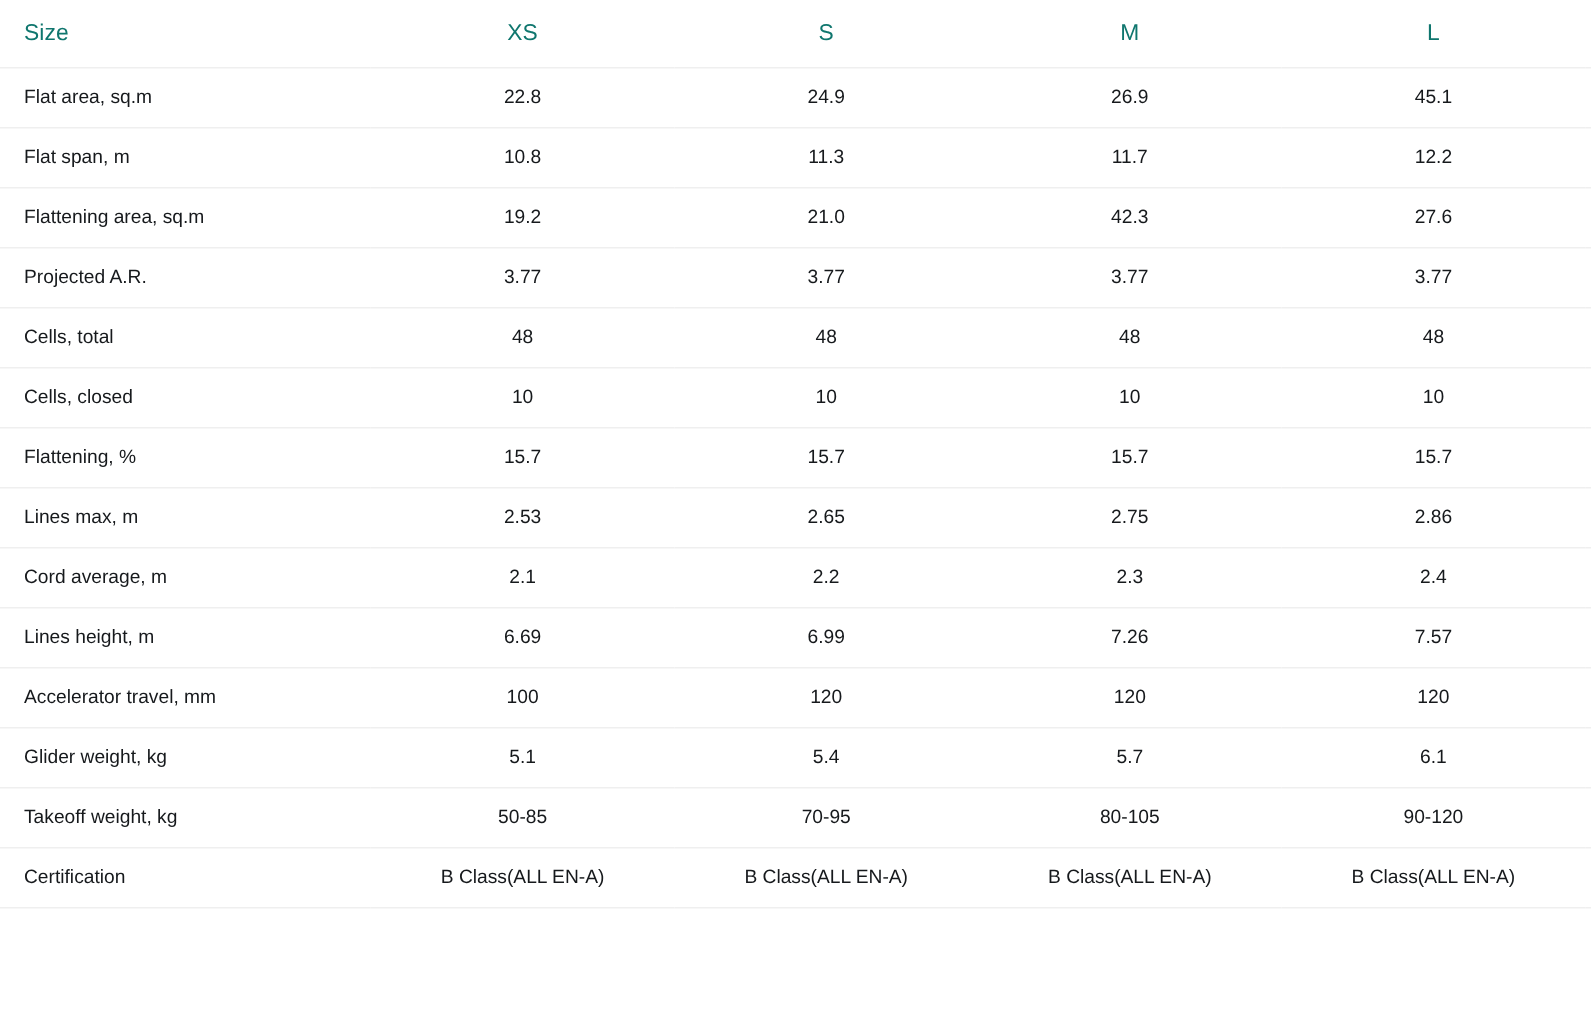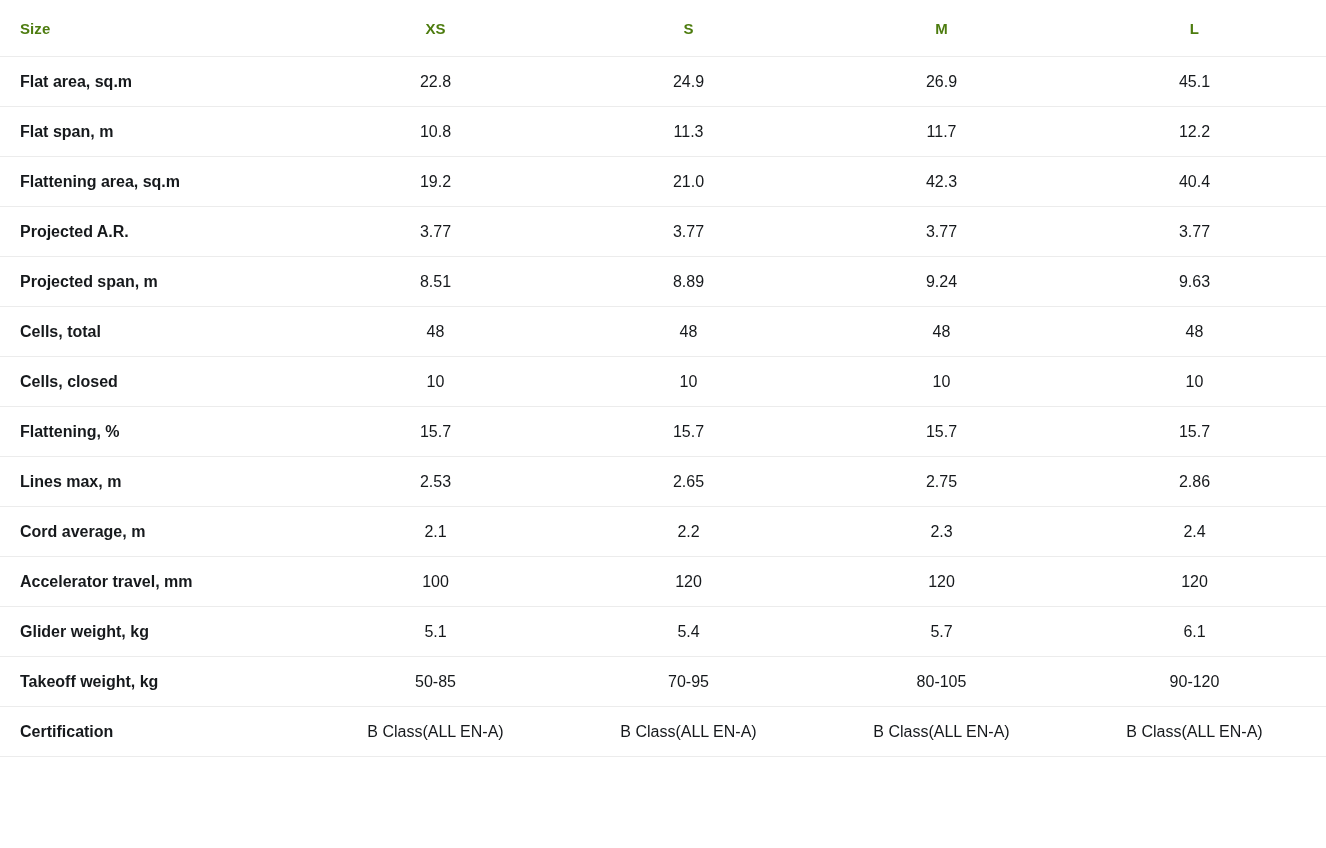--- a/index.html
+++ b/index.html
@@ -26,23 +26,23 @@
     border-collapse: collapse;
     table-layout: fixed;
     font-size: 16px;
   }
 
   table.spec-table col.col-label  { width: 309px; }
   table.spec-table col.col-value  { width: 253px; }
   table.spec-table col.col-tail   { width: 5px; }
 
   thead th {
-    font-size: 15px;
-    font-weight: bold;
-    color: #4d7c0f;
+    font-size: 19px;
+    font-weight: normal;
+    color: #0f766e;
     padding: 0;
     height: 56px;
     vertical-align: middle;
     border: none;
     background: #ffffff;
     letter-spacing: 0.1px;
   }
 
   thead th.h-label {
     text-align: left;
@@ -69,21 +69,20 @@
   }
 
   tbody tr:last-child td {
     border-bottom: 1px solid #ececec;
   }
 
   tbody td.c-label {
     text-align: left;
     padding-left: 20px;
     white-space: nowrap;
-    font-weight: bold;
   }
 
   tbody td.c-value {
     text-align: center;
     white-space: nowrap;
   }
 
   tbody td.c-tail,
   thead th.h-tail {
     padding: 0;
@@ -127,37 +126,29 @@
           <td class="c-value">11.3</td>
           <td class="c-value">11.7</td>
           <td class="c-value">12.2</td>
           <td class="c-tail"></td>
         </tr>
         <tr>
           <td class="c-label">Flattening area, sq.m</td>
           <td class="c-value">19.2</td>
           <td class="c-value">21.0</td>
           <td class="c-value">42.3</td>
-          <td class="c-value">40.4</td>
+          <td class="c-value">27.6</td>
           <td class="c-tail"></td>
         </tr>
         <tr>
           <td class="c-label">Projected A.R.</td>
           <td class="c-value">3.77</td>
           <td class="c-value">3.77</td>
           <td class="c-value">3.77</td>
           <td class="c-value">3.77</td>
-          <td class="c-tail"></td>
-        </tr>
-        <tr>
-          <td class="c-label">Projected span, m</td>
-          <td class="c-value">8.51</td>
-          <td class="c-value">8.89</td>
-          <td class="c-value">9.24</td>
-          <td class="c-value">9.63</td>
           <td class="c-tail"></td>
         </tr>
         <tr>
           <td class="c-label">Cells, total</td>
           <td class="c-value">48</td>
           <td class="c-value">48</td>
           <td class="c-value">48</td>
           <td class="c-value">48</td>
           <td class="c-tail"></td>
         </tr>
@@ -187,20 +178,28 @@
         </tr>
         <tr>
           <td class="c-label">Cord average, m</td>
           <td class="c-value">2.1</td>
           <td class="c-value">2.2</td>
           <td class="c-value">2.3</td>
           <td class="c-value">2.4</td>
           <td class="c-tail"></td>
         </tr>
         <tr>
+          <td class="c-label">Lines height, m</td>
+          <td class="c-value">6.69</td>
+          <td class="c-value">6.99</td>
+          <td class="c-value">7.26</td>
+          <td class="c-value">7.57</td>
+          <td class="c-tail"></td>
+        </tr>
+        <tr>
           <td class="c-label">Accelerator travel, mm</td>
           <td class="c-value">100</td>
           <td class="c-value">120</td>
           <td class="c-value">120</td>
           <td class="c-value">120</td>
           <td class="c-tail"></td>
         </tr>
         <tr>
           <td class="c-label">Glider weight, kg</td>
           <td class="c-value">5.1</td>

